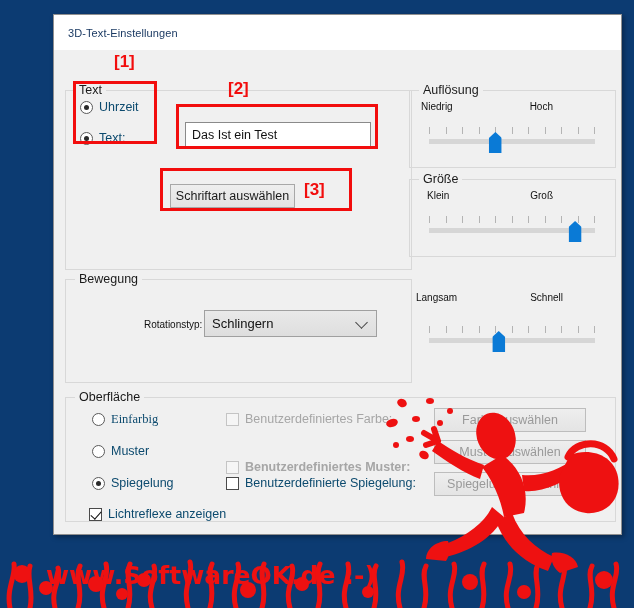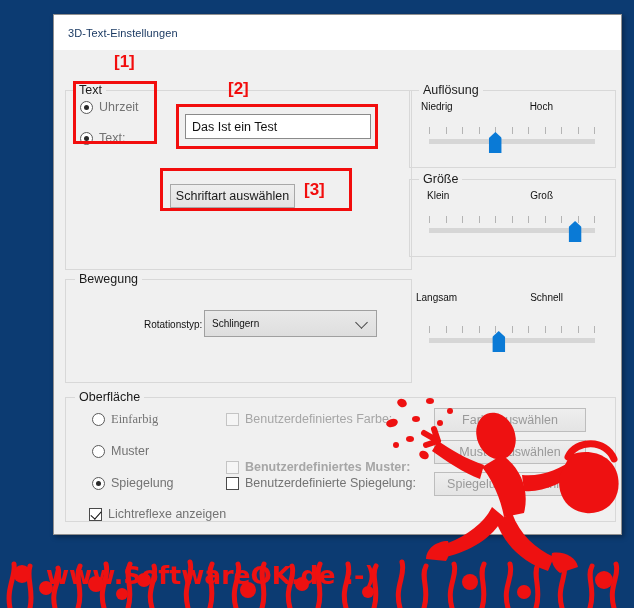--- a/index.html
+++ b/index.html
@@ -47,21 +47,21 @@
     padding:0 4px;
     font-size:12.5px;
     color:#1a1a1a;
     white-space:nowrap;
   }
 
   
   .radio, .checkbox {
     position:absolute;
     display:flex; align-items:center;
-    font-size:12.5px; color:#737373;
+    font-size:12.5px; color:#0c4a6e;
     white-space:nowrap;
   }
   .radio .dot {
     width:13px; height:13px; border-radius:50%;
     border:1px solid #5a5a5a; background:#fff;
     margin-right:6px; position:relative; flex:none;
   }
   .radio.on .dot::after {
     content:""; position:absolute;
     left:3px; top:3px; width:5px; height:5px;
@@ -82,41 +82,42 @@
   .checkbox.disabled .box { border-color:#c4c4c4; background:#f5f5f5; }
 
   
   .textinput {
     position:absolute;
     background:#fff;
     border:1px solid #8a8a8a;
     font-size:12.5px; color:#111;
     display:flex; align-items:center;
     padding-left:6px;
+    margin-top:8px;
   }
 
   
   .btn {
     position:absolute;
     background:linear-gradient(#eeeeee,#e3e3e3);
     border:1px solid #a8a8a8;
     font-size:12.5px; color:#1a1a1a;
     display:flex; align-items:center; justify-content:center;
     white-space:nowrap;
   }
   .btn.disabled { color:#9a9a9a; border-color:#bdbdbd;
                   background:linear-gradient(#eeeeee,#e4e4e4); }
 
   
   .combo {
     position:absolute;
     background:linear-gradient(#e9e9e9,#dedede);
     border:1px solid #a0a0a0;
     display:flex; align-items:center;
-    font-size:10px; color:#111;
+    font-size:13px; color:#111;
     padding-left:7px;
   }
   .combo .chev {
     position:absolute; right:10px; top:50%;
     width:9px; height:9px; margin-top:-6px;
     border:solid #444; border-width:0 1.4px 1.4px 0;
     transform:rotate(45deg);
   }
 
   

